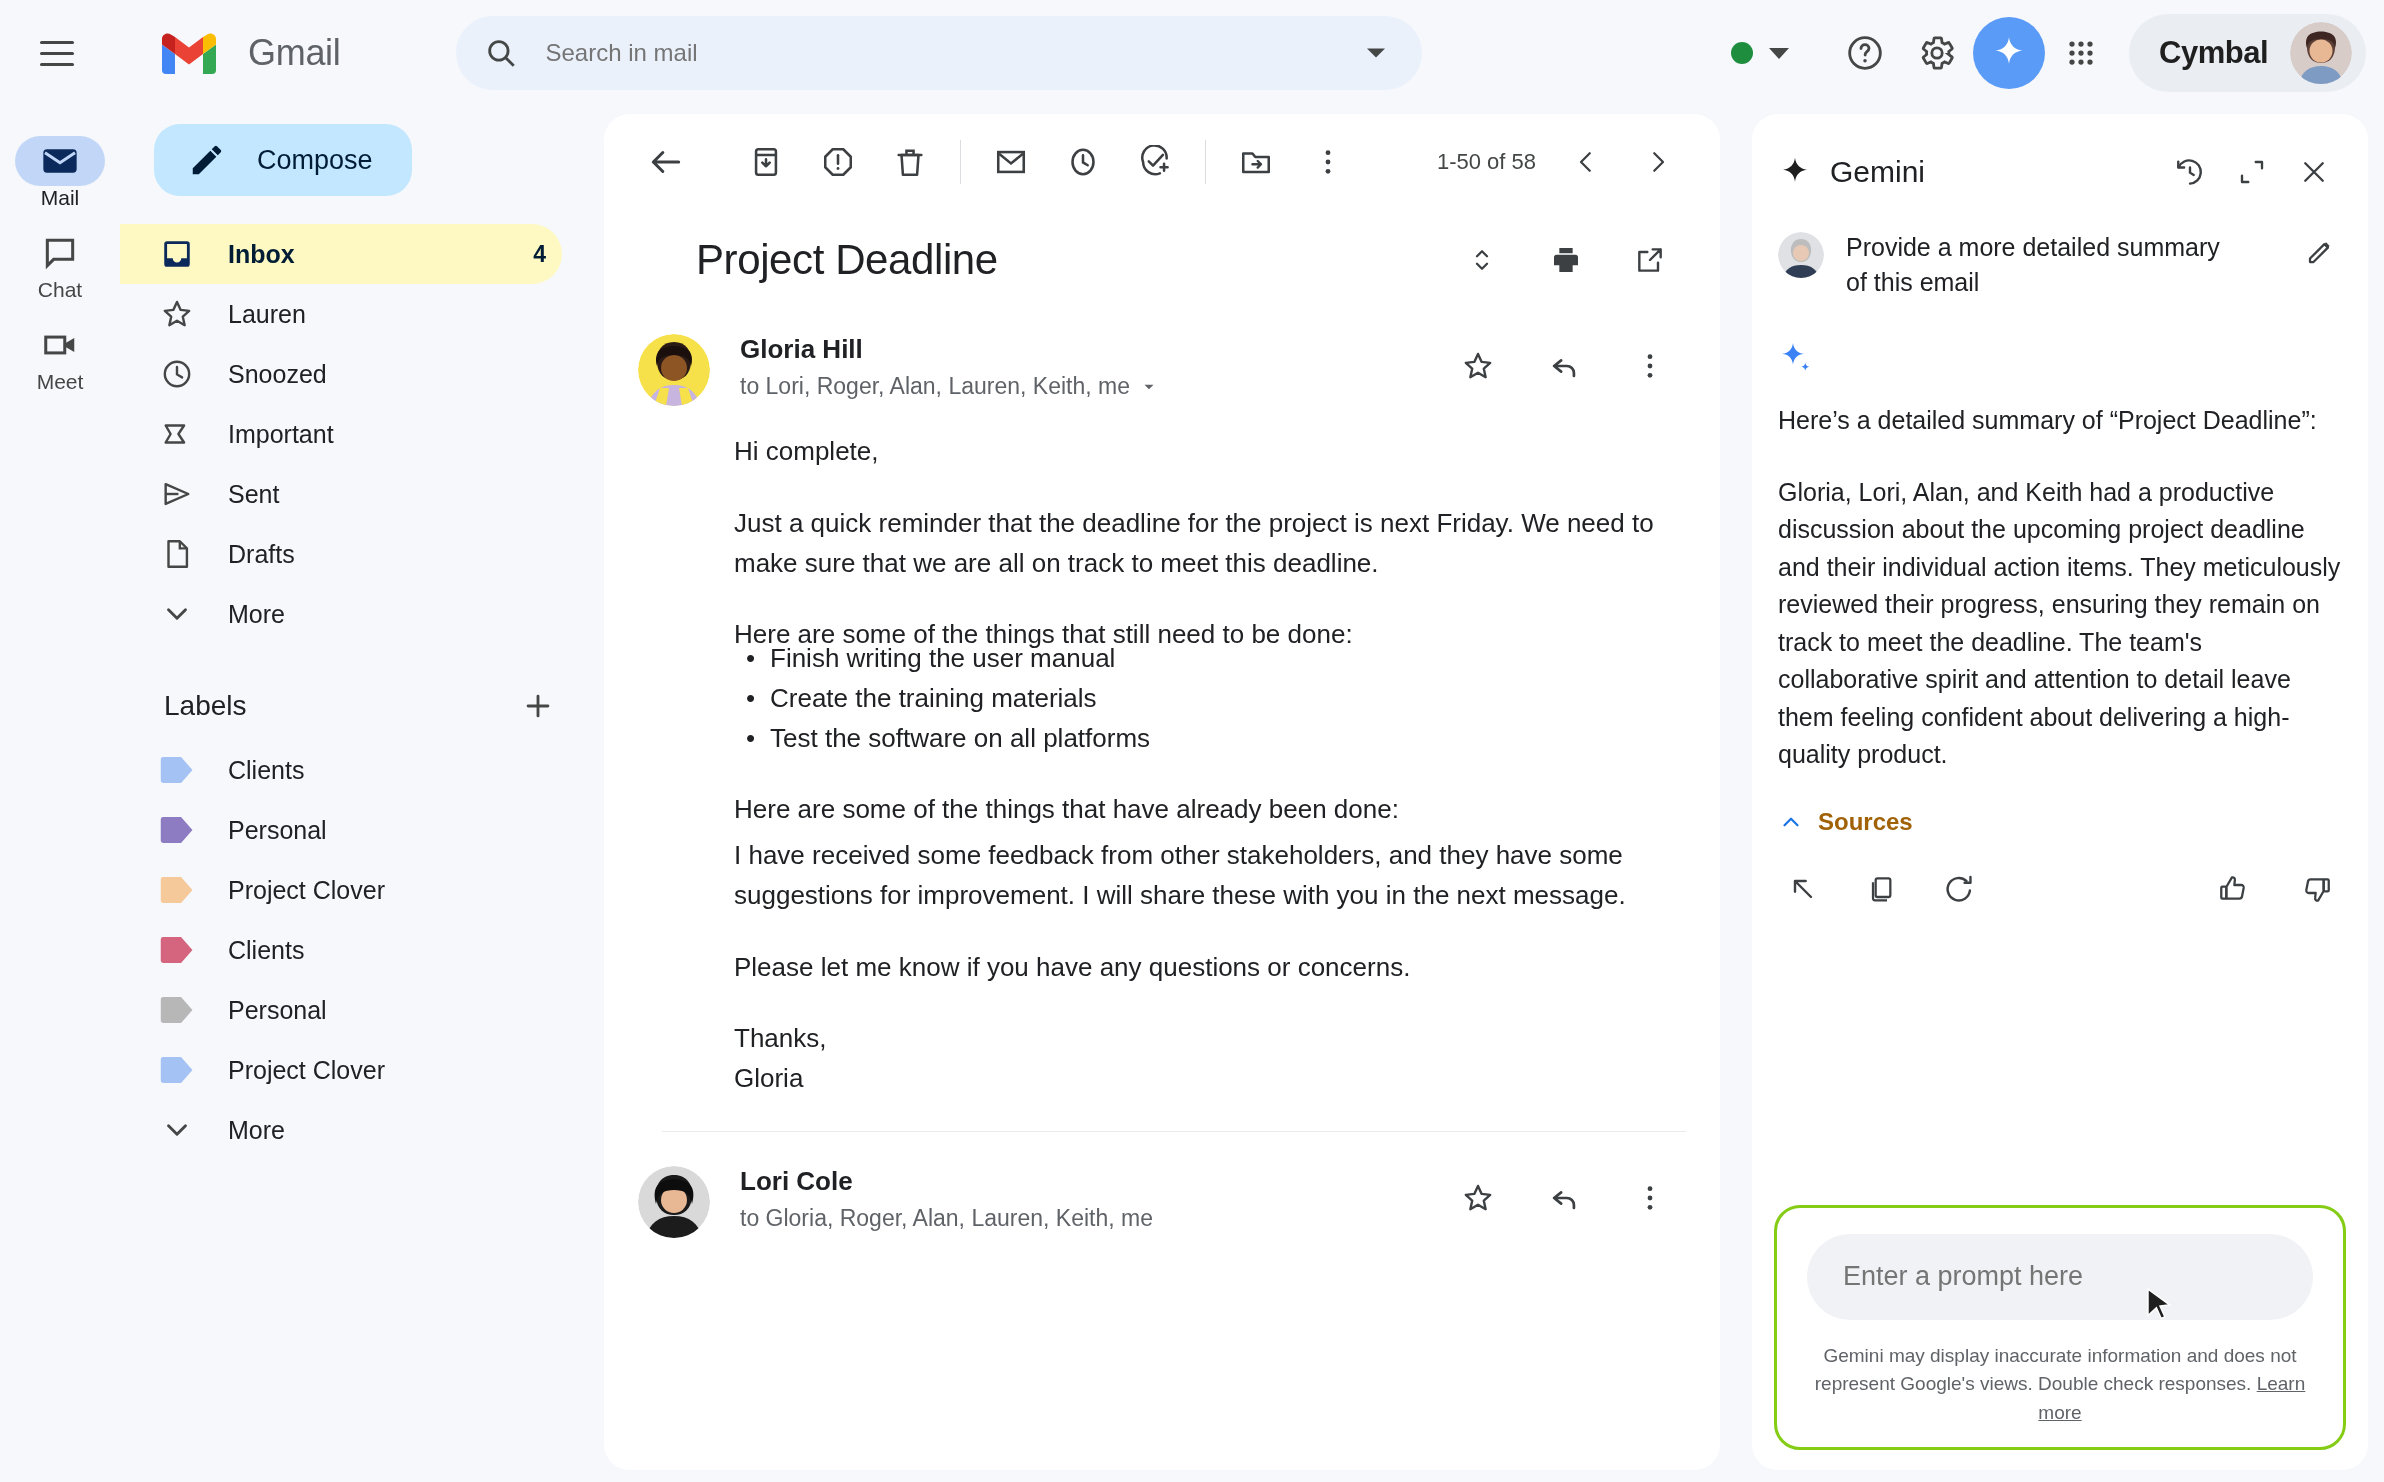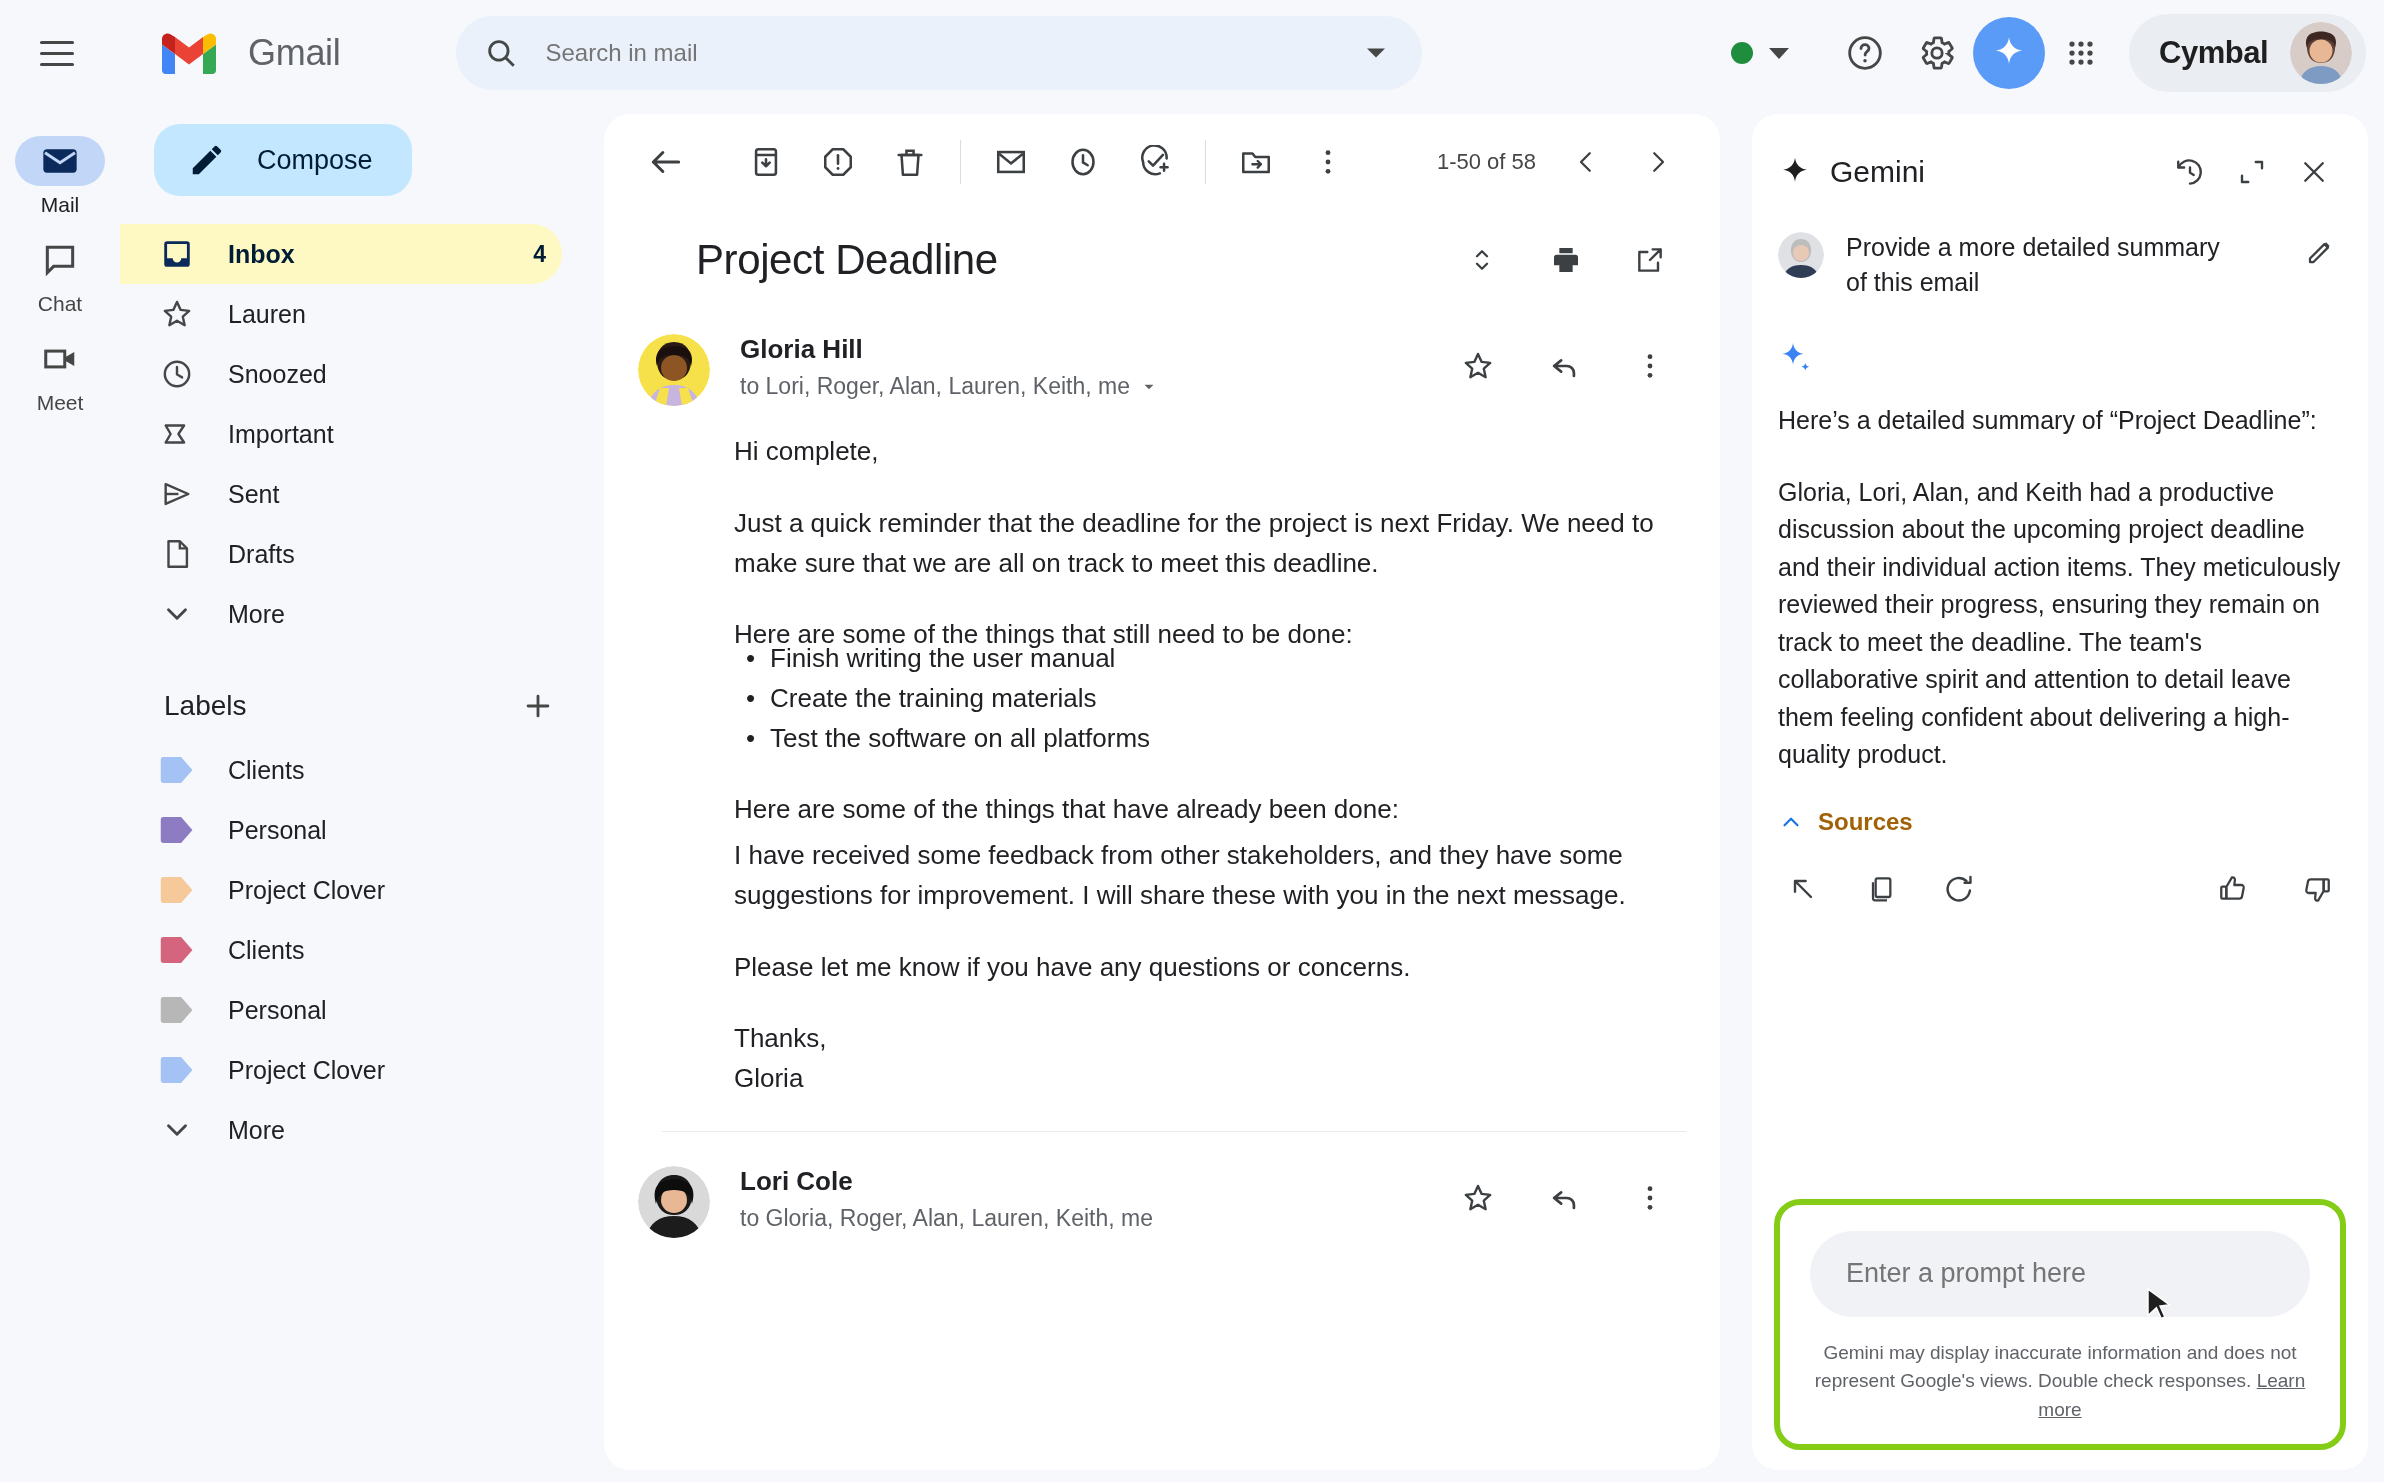--- a/index.html
+++ b/index.html
@@ -57,21 +57,21 @@
     margin-left: 12px; cursor: pointer;
   }
   .cymbal-word { font-size: 31px; font-weight: 700; color: #1f1f1f; letter-spacing: -0.5px; }
   .avatar { border-radius: 50%; overflow: hidden; flex: none; }
 
   
   .rail {
     position: absolute; top: 106px; left: 0; width: 120px; height: 1376px;
     display: flex; flex-direction: column; align-items: center; padding-top: 30px; gap: 18px;
   }
-  .rail-item { display: flex; flex-direction: column; align-items: center; gap: 7px; cursor: pointer; width: 110px; }
+  .rail-item { display: flex; flex-direction: column; align-items: center; cursor: pointer; width: 110px; }
   .rail-pill {
     width: 90px; height: 50px; border-radius: 25px;
     display: flex; align-items: center; justify-content: center;
   }
   .rail-pill.active { background: #c2d7f7; }
   .rail-label { font-size: 21px; color: #444746; }
   .rail-label.active { color: #202124; }
 
   
   .sidebar {
@@ -158,21 +158,21 @@
   .gm-answer p { margin-bottom: 34px; }
 
   .gm-sources { display: flex; align-items: center; gap: 14px; margin-top: 2px; cursor: pointer; }
   .gm-sources-label { font-size: 24px; color: #a16207; font-weight: 700; }
 
   .gm-actions { display: flex; align-items: center; gap: 28px; margin-top: 28px; }
   .gm-act { width: 50px; height: 50px; display: flex; align-items: center; justify-content: center; cursor: pointer; flex: none; }
   .gm-act-right { margin-left: auto; display: flex; gap: 34px; }
 
   .gm-footer {
-    margin: 0 22px 20px 22px; border: 6px solid #84cc16; border-radius: 26px;
+    margin: 0 22px 20px 22px; border: 3px solid #84cc16; border-radius: 26px;
     padding: 26px 30px 20px 30px;
   }
   .gm-input {
     width: 100%; height: 86px; background: #f0f2f5; border-radius: 43px;
     border: none; outline: none; padding: 0 36px; font-size: 27px; color: #5f6368;
     font-family: "Liberation Sans", sans-serif;
   }
   .gm-disclaimer {
     font-size: 19px; line-height: 1.5; color: #5f6368; text-align: center; margin-top: 22px;
   }

